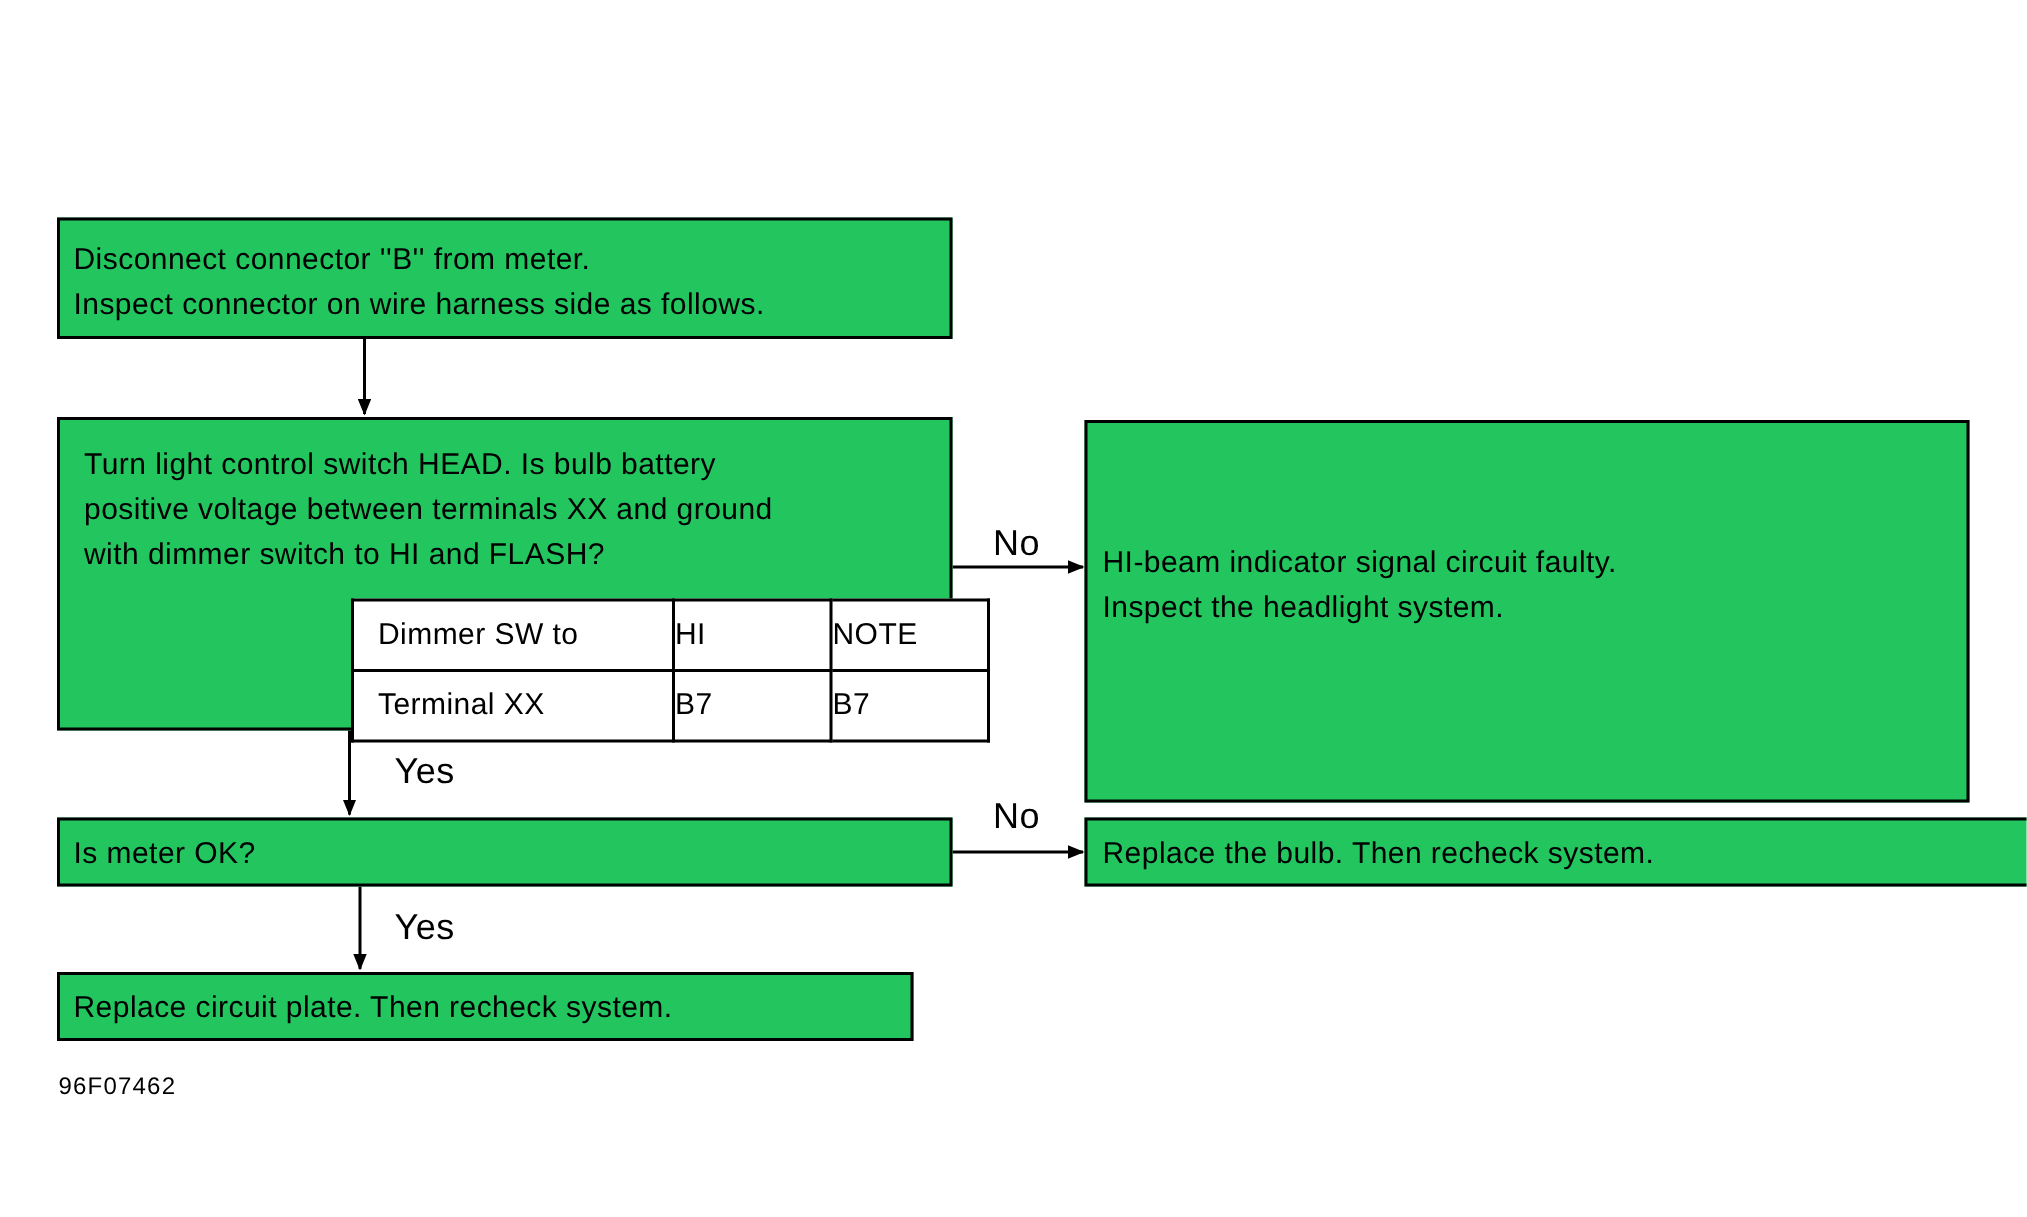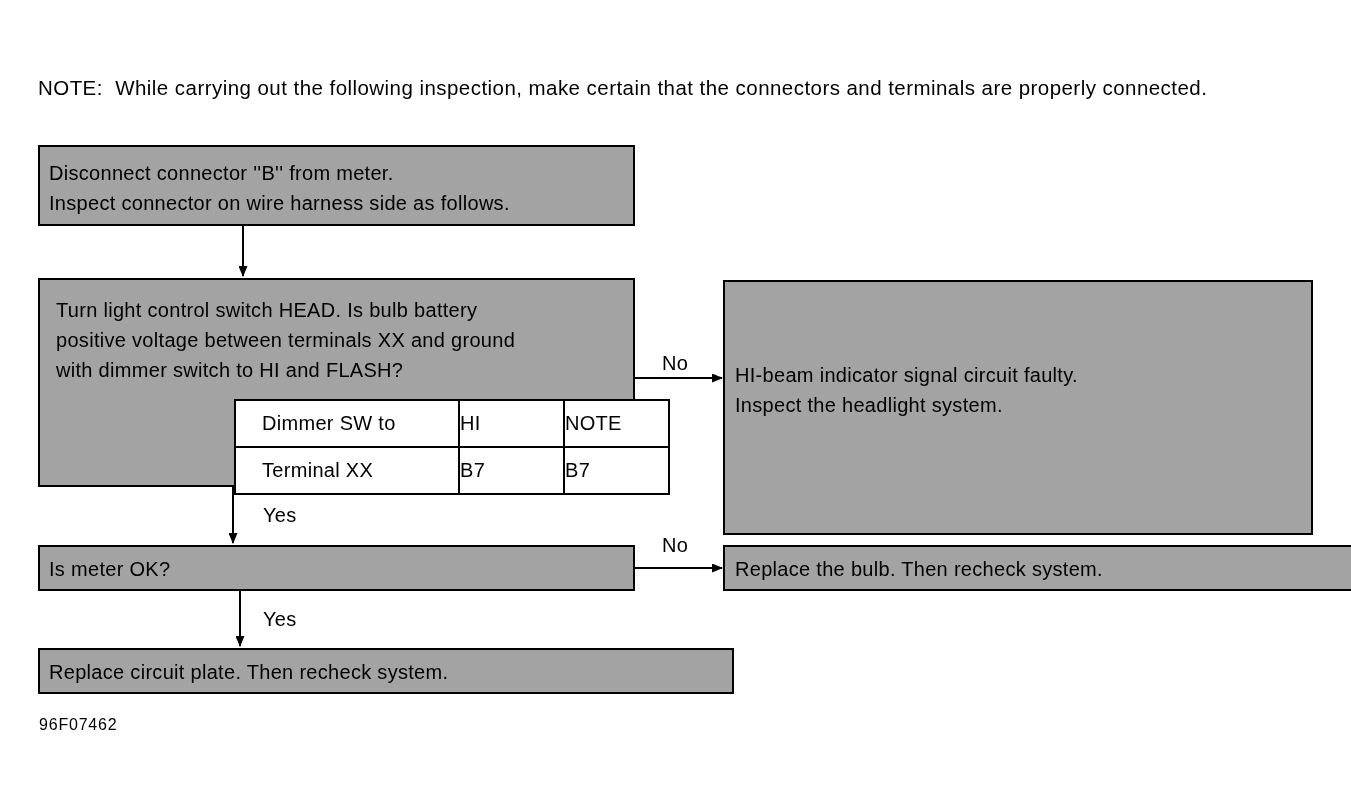--- a/index.html
+++ b/index.html
@@ -34,21 +34,21 @@
     font-size: 20.5px;
     line-height: 31px;
     letter-spacing: 0.45px;
     white-space: pre-wrap;
   }
 
   
   .box {
     border: 2px solid #000;
     box-sizing: border-box;
-    background: #a3a3a3;
+    background: #22c55e;
   }
   .box-text {
     font-size: 20px;
     line-height: 30px;
     letter-spacing: 0.3px;
     white-space: pre-wrap;
   }
 
   
   #box-disconnect {
@@ -93,21 +93,21 @@
     border: 2px solid #000;
     font-size: 20px;
     letter-spacing: 0.3px;
     height: 45px;
     padding: 0;
     vertical-align: middle;
   }
   #dimmer-table td.label-cell {
     width: 196px;
     text-align: left;
-    padding-left: 26px;
+    padding-left: 16px;
   }
   #dimmer-table td.val-cell {
     width: 103px;
   }
   #dimmer-table tr:first-child td { border-top-width: 2px; }
 
   
   #box-bulb-ok {
     left: 38px;
     top: 545px;
@@ -117,21 +117,21 @@
   #box-bulb-ok .box-text {
     position: absolute;
     left: 9px;
     top: 7px;
   }
 
   
   #box-replace-plate {
     left: 38px;
     top: 648px;
-    width: 696px;
+    width: 571px;
     height: 46px;
   }
   #box-replace-plate .box-text {
     position: absolute;
     left: 9px;
     top: 7px;
   }
 
   
   #box-hibeam-faulty {
@@ -155,21 +155,21 @@
     height: 46px;
   }
   #box-replace-bulb .box-text {
     position: absolute;
     left: 10px;
     top: 7px;
   }
 
   
   .edge-label {
-    font-size: 20px;
+    font-size: 24px;
     letter-spacing: 0.3px;
     line-height: 22px;
   }
   #label-yes-1 { left: 263px; top: 504px; }
   #label-yes-2 { left: 263px; top: 608px; }
   #label-no-1  { left: 662px; top: 352px; }
   #label-no-2  { left: 662px; top: 534px; }
 
   
   #figure-id {
@@ -185,21 +185,20 @@
     left: 0; top: 0;
     width: 1351px; height: 811px;
     pointer-events: none;
   }
 </style>
 </head>
 <body>
 
 <div id="canvas">
 
-  <div class="abs note">NOTE:  While carrying out the following inspection, make certain that the connectors and terminals are properly connected.</div>
 
   <svg id="connectors" viewBox="0 0 1351 811" xmlns="http://www.w3.org/2000/svg">
     <defs>
       <marker id="arrow" markerWidth="11" markerHeight="9" refX="10" refY="4.5" orient="auto" markerUnits="userSpaceOnUse">
         <path d="M0,0 L11,4.5 L0,9 z" fill="#000"></path>
       </marker>
     </defs>
 
     <line x1="243" y1="226" x2="243" y2="276" stroke="#000" stroke-width="2" marker-end="url(#arrow)"></line>
 

